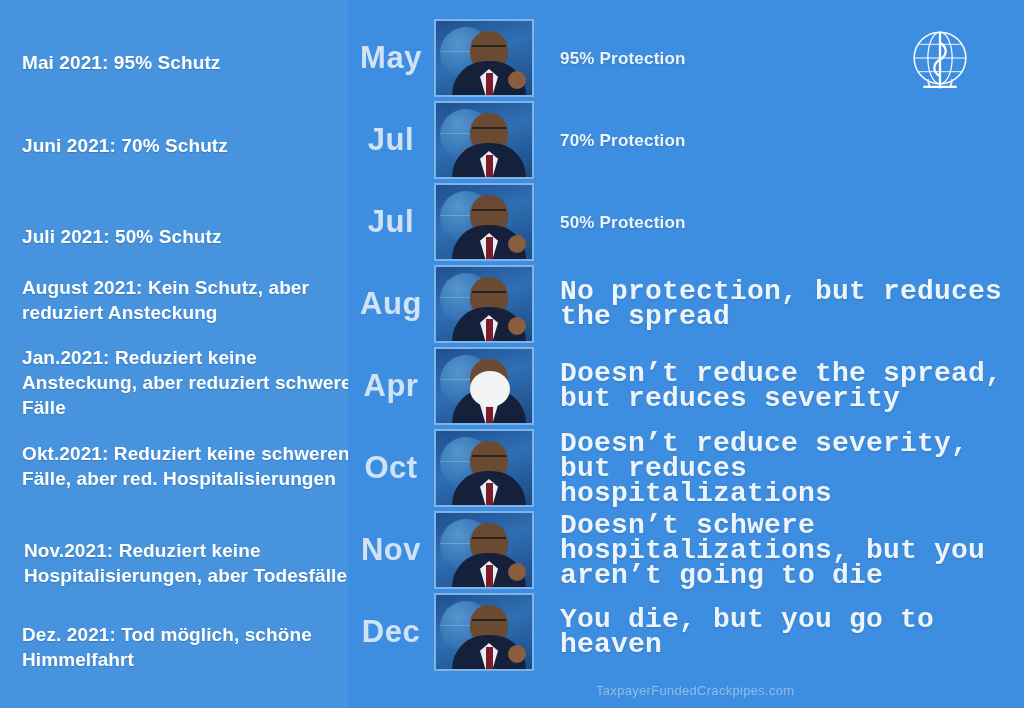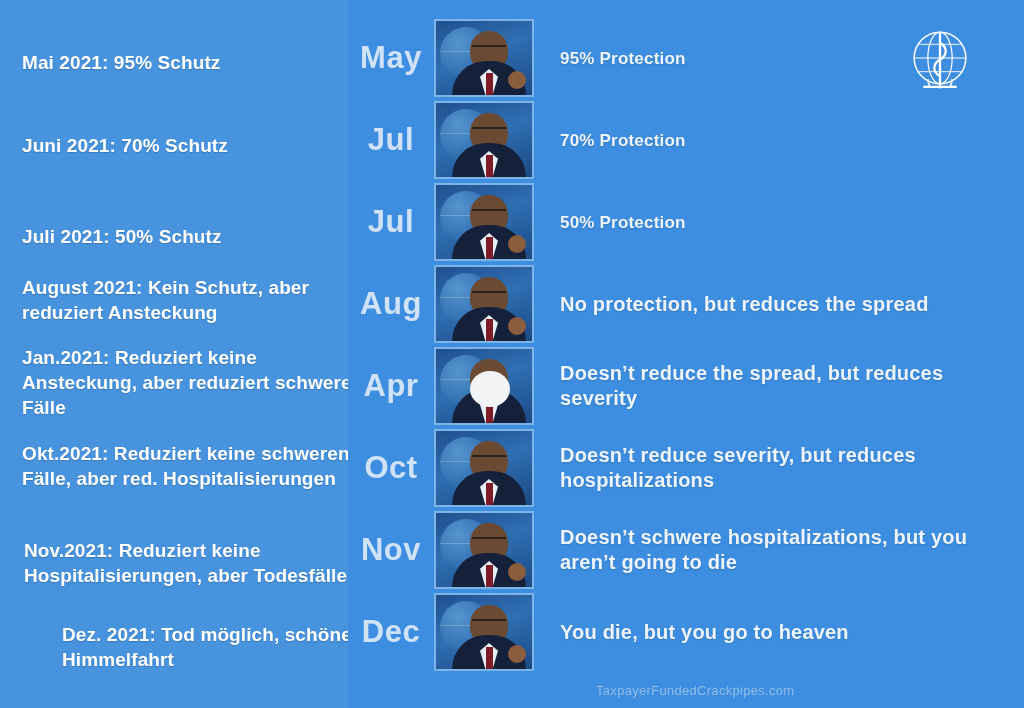--- a/index.html
+++ b/index.html
@@ -42,21 +42,21 @@
     width: 330px;
     left: 22px;
   }
   .de-1 { top: 50px; }
   .de-2 { top: 133px; }
   .de-3 { top: 224px; }
   .de-4 { top: 275px; }
   .de-5 { top: 345px; }
   .de-6 { top: 441px; }
   .de-7 { top: 538px; left: 24px; }
-  .de-8 { top: 622px; margin-left: 40px; }
+  .de-8 { top: 622px; }
 
   
   #meme {
     position: absolute;
     left: 348px;
     top: 0;
     width: 676px;
     height: 708px;
     background: #3d8ee0;
     overflow: hidden;
@@ -177,22 +177,23 @@
     flex: 1;
     color: #eef4fb;
     font-size: 17px;
     font-weight: bold;
     line-height: 27px;
     padding-left: 26px;
     letter-spacing: 0.2px;
     text-shadow: 0 1px 2px rgba(0,0,0,0.15);
   }
   .caption.small {
-    font-size: 20px;
+    font-size: 28px;
     line-height: 25px;
+    font-family: Liberation Mono, monospace;
   }
   
   #who-logo {
     position: absolute;
     right: 14px;
     top: 20px;
     width: 140px;
     text-align: center;
     color: #ffffff;
   }

